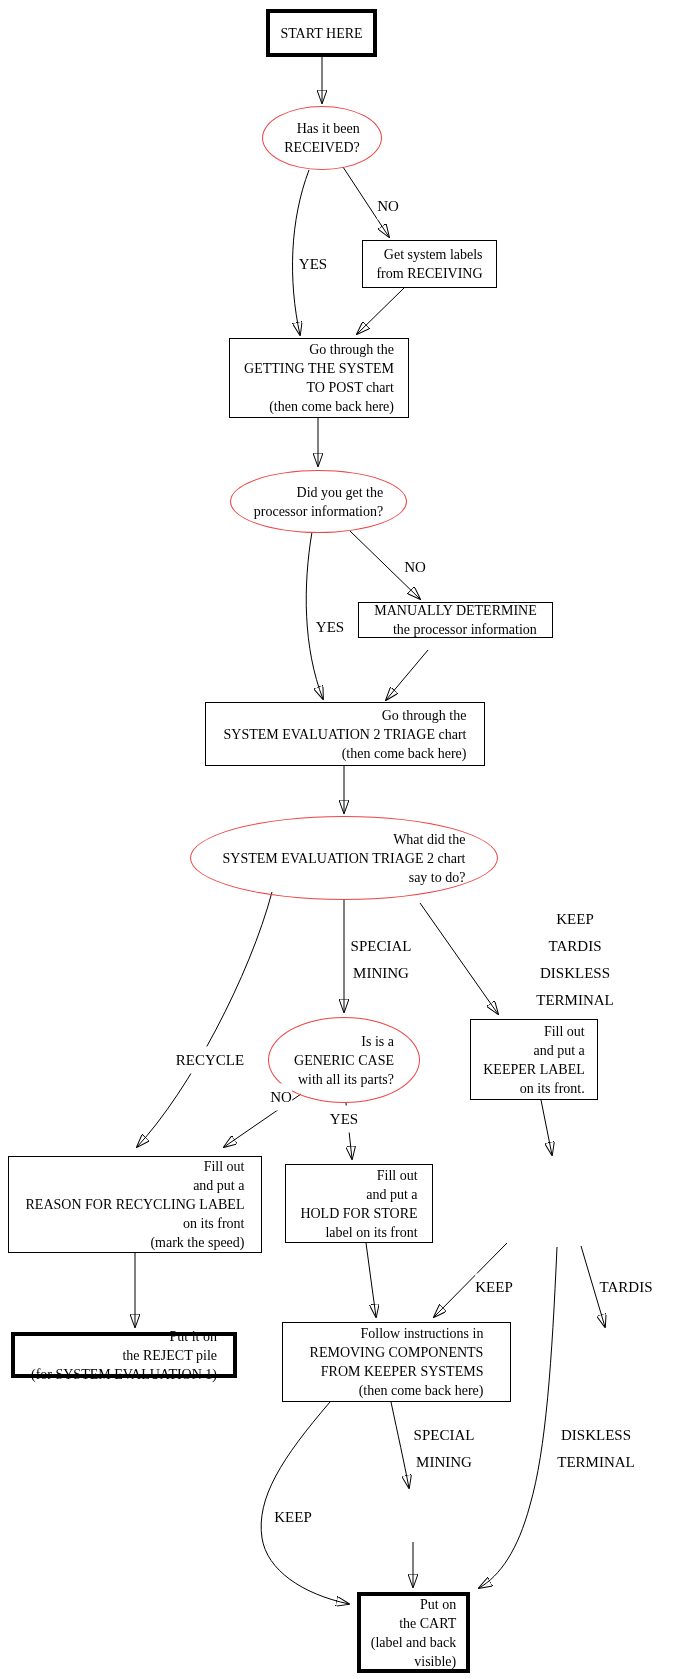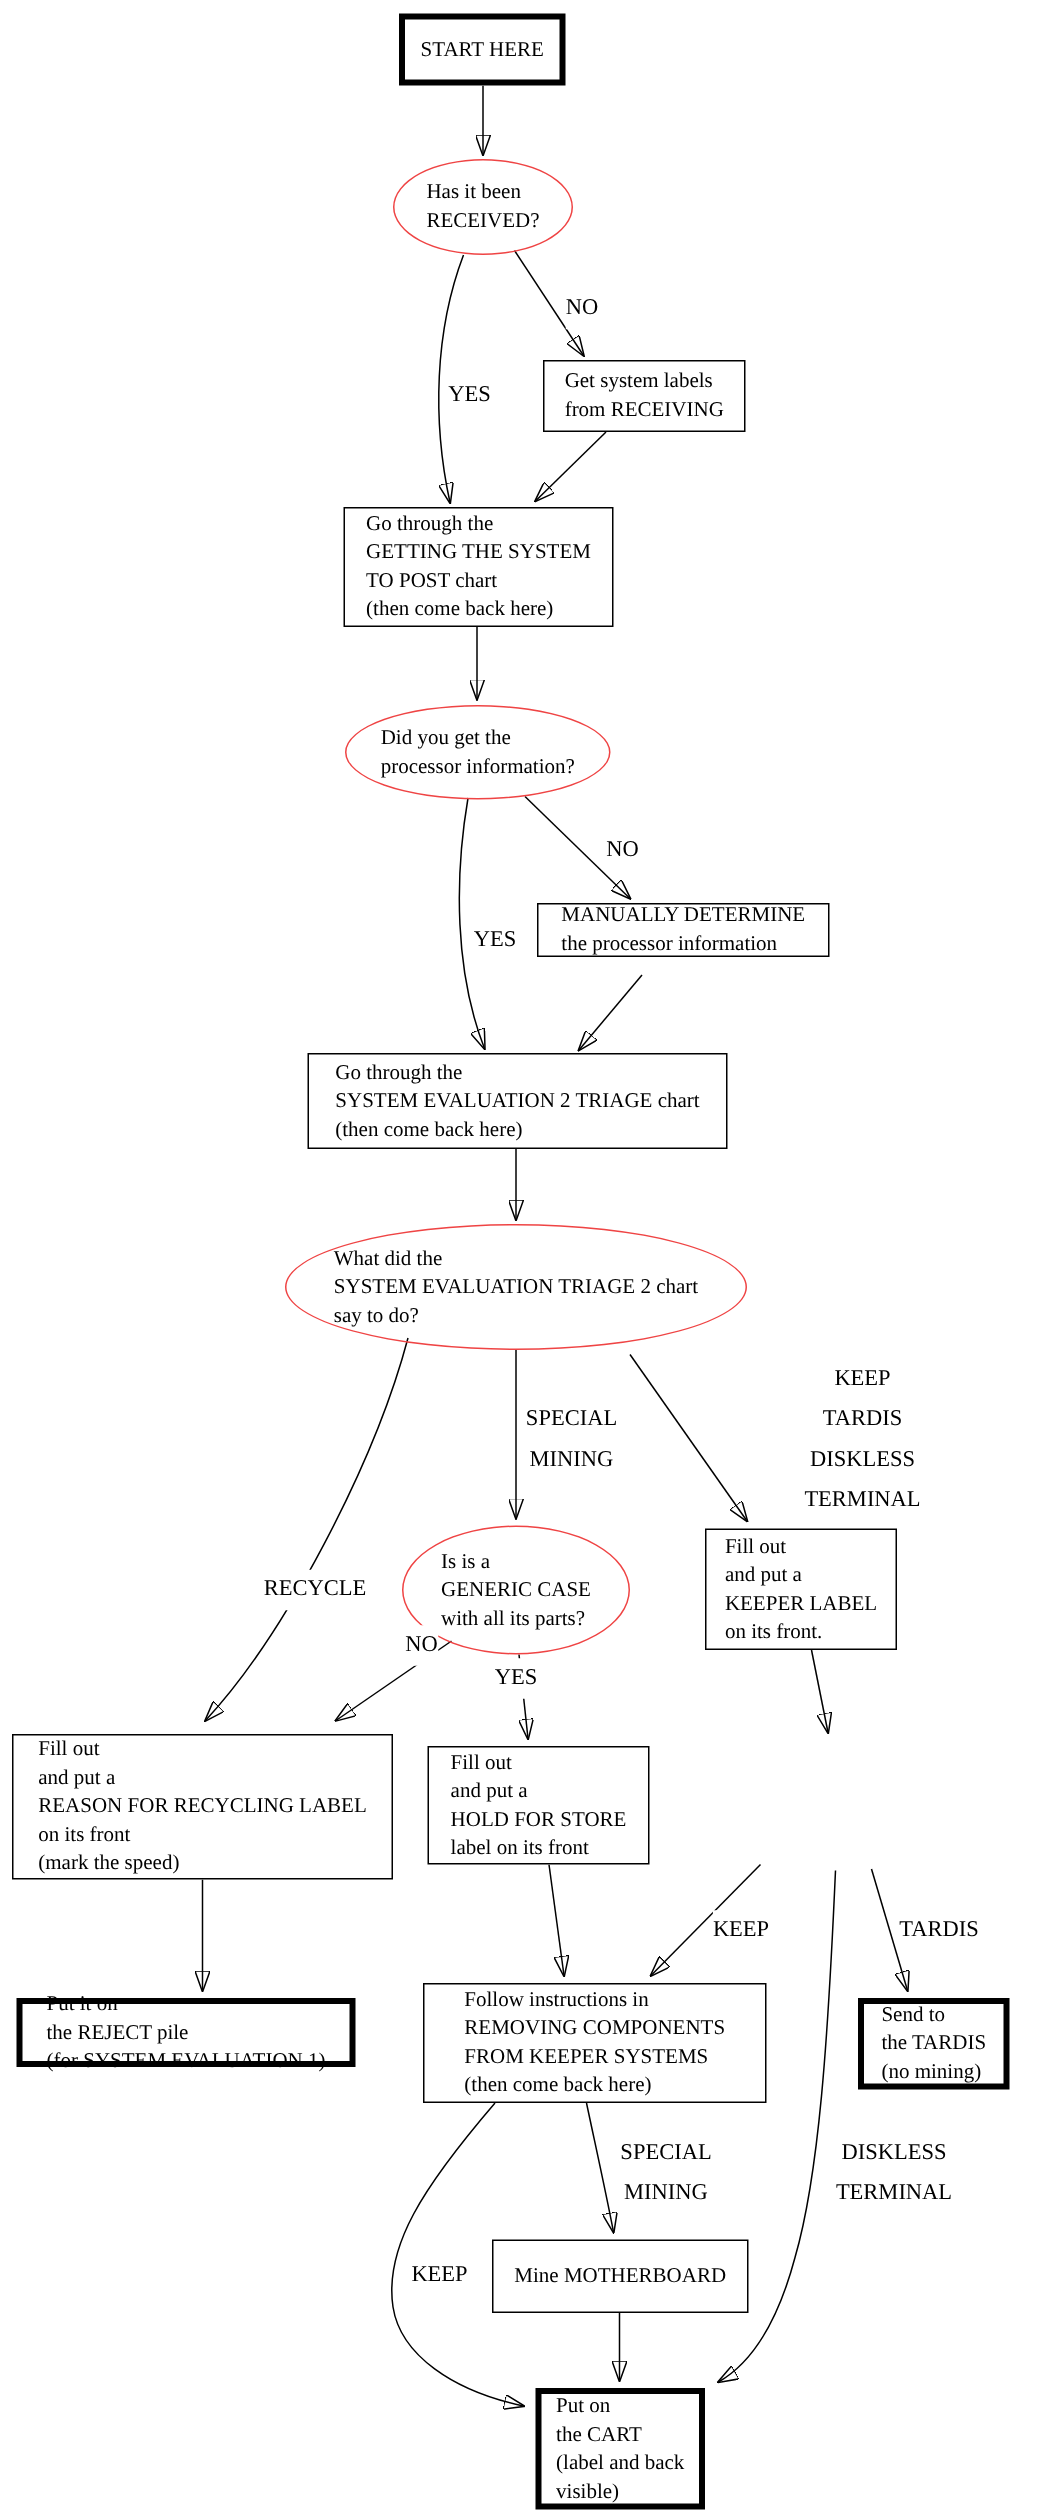--- a/index.html
+++ b/index.html
@@ -5,21 +5,21 @@
   html,body{margin:0;padding:0;background:#ffffff;}
   #canvas{
     position:relative;width:699px;height:1679px;background:#ffffff;
     font-family:"Liberation Serif","DejaVu Serif",serif;color:#000;
     overflow:hidden;
   }
   #edges{position:absolute;left:0;top:0;width:699px;height:1679px;}
   #edges path{stroke:#000;stroke-width:1;fill:none;}
   .node{
     position:absolute;display:flex;flex-direction:column;justify-content:center;
-    align-items:center;text-align:left;white-space:pre-line;
+    align-items:center;text-align:right;white-space:pre-line;
     font-size:14px;line-height:19px;box-sizing:border-box;background:#fff;
   }
   .rect{border:1px solid #000;}
   .thick{border:4px solid #000;}
   .ellipse{border:1px solid #ef4444;border-radius:50%;background:transparent;}
   .elabel{
     position:absolute;transform:translate(-50%,-50%);text-align:center;
     white-space:pre-line;font-size:15px;line-height:27px;background:#fff;
   }
 </style>
@@ -109,25 +109,21 @@
 
   <div class="node thick" style="left:11px;top:1332px;width:226px;height:46px;">Put it on
 the REJECT pile
 (for SYSTEM EVALUATION 1)</div>
 
   <div class="node rect" style="left:282px;top:1322px;width:229px;height:80px;">Follow instructions in
 REMOVING COMPONENTS
 FROM KEEPER SYSTEMS
 (then come back here)</div>
 
-  <div class="node thick" style="left:572px;top:1332px;width:101px;height:61px;">Send to
-the TARDIS
-(no mining)</div>
 
-  <div class="node rect" style="left:328px;top:1493px;width:171px;height:49px;">Mine MOTHERBOARD</div>
 
   <div class="node thick" style="left:357px;top:1592px;width:113px;height:81px;">Put on
 the CART
 (label and back
 visible)</div>
 
   <span class="elabel" style="left:388px;top:206px;">NO</span>
   <span class="elabel" style="left:313px;top:264px;">YES</span>
   <span class="elabel" style="left:415px;top:567px;">NO</span>
   <span class="elabel" style="left:330px;top:627px;">YES</span>

